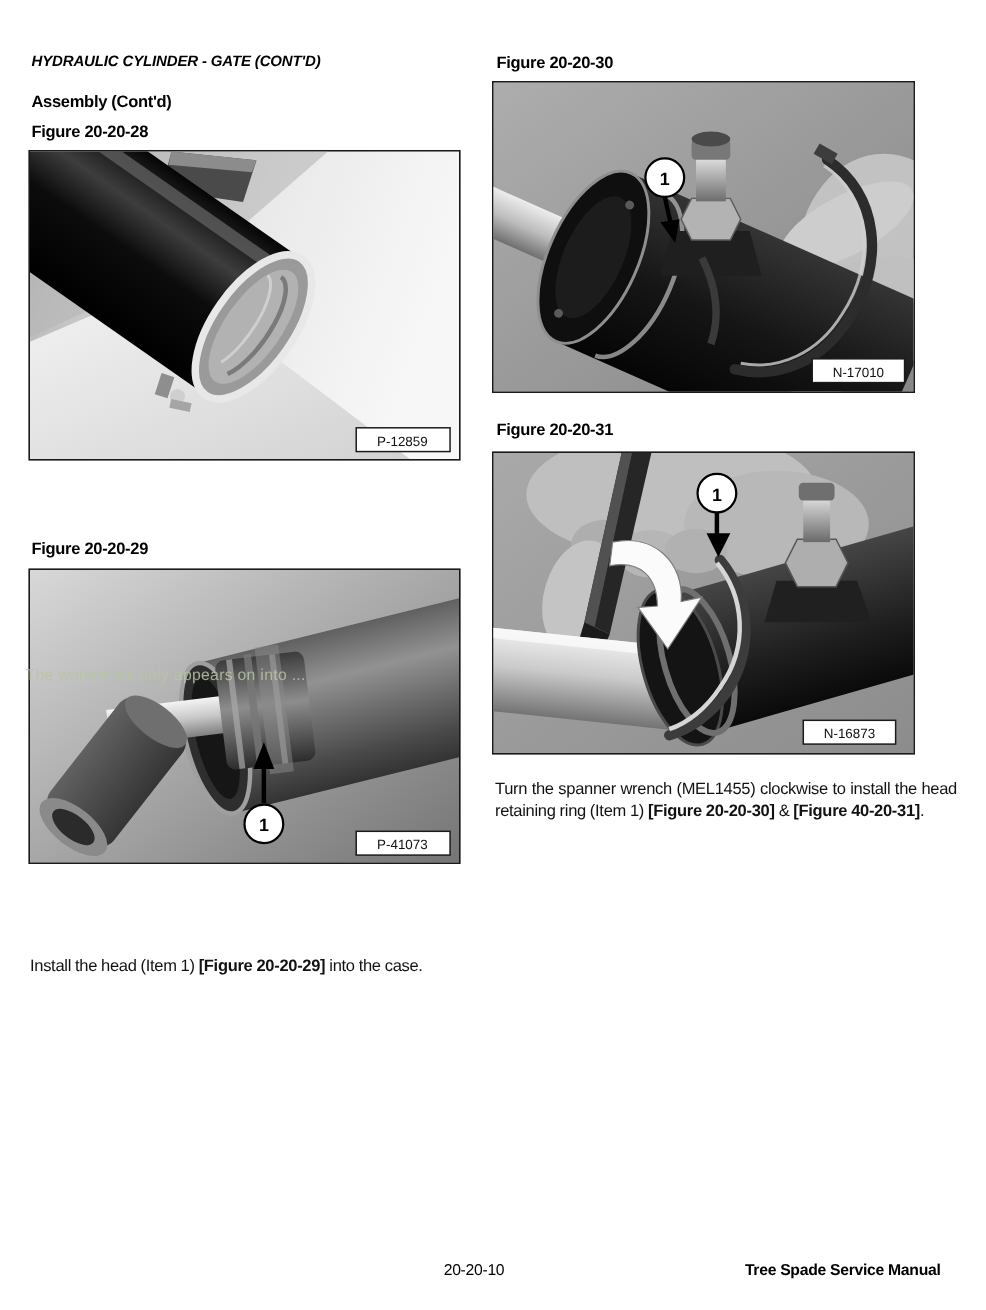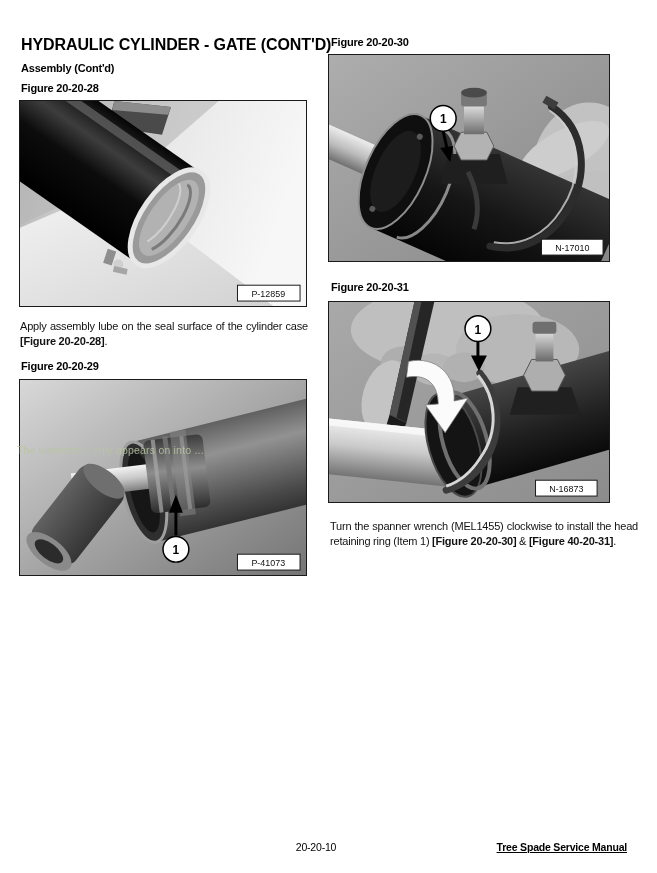--- a/index.html
+++ b/index.html
@@ -1,20 +1,20 @@
 <!DOCTYPE html>
 <html><head>
 <meta charset="utf-8">
 <style>
   html,body{margin:0;padding:0;background:#ffffff;}
   .page{
     position:relative;width:657px;height:873px;background:#ffffff;overflow:hidden;
     font-family:"Liberation Sans", sans-serif;color:#111;
   }
-  .h1{position:absolute;font-size:16px;font-weight:bold;letter-spacing:-0.1px;white-space:nowrap;color:#000;}
+  .h1{position:absolute;font-size:10px;font-weight:bold;letter-spacing:-0.1px;white-space:nowrap;color:#000;font-style:italic;}
   .h2{position:absolute;font-size:11px;font-weight:bold;letter-spacing:-0.2px;white-space:nowrap;color:#000;}
   .figlabel{position:absolute;font-size:11px;font-weight:bold;letter-spacing:-0.2px;white-space:nowrap;color:#000;}
   .para{
     position:absolute;font-size:11px;line-height:15px;letter-spacing:-0.2px;word-spacing:-0.2px;
     text-align:justify;color:#121212;margin:0;
   }
   .para b{font-weight:bold;}
   .figbox{
     position:absolute;border:1px solid #1a1a1a;background:#9a9a9a;box-sizing:border-box;
   }
@@ -25,21 +25,21 @@
   }
   .wm-sub{
     position:absolute;left:17px;top:444px;font-size:10.5px;letter-spacing:0.2px;
     color:#b9c5a2;opacity:0.85;z-index:6;white-space:nowrap;pointer-events:none;
   }
   .footer-num{
     position:absolute;left:316px;top:841px;transform:translateX(-50%);
     font-size:10.5px;font-weight:normal;letter-spacing:-0.2px;color:#000;text-align:center;
   }
   .footer-title{
-    position:absolute;right:30px;top:841px;font-size:10.5px;font-weight:bold;letter-spacing:-0.2px;color:#000;text-decoration:underline;
+    position:absolute;right:30px;top:841px;font-size:10.5px;font-weight:bold;letter-spacing:-0.2px;color:#000;
   }
   .photo-id-box rect{fill:#ffffff;stroke:#1a1a1a;stroke-width:1;}
   .photo-id-box text{font-family:"Liberation Sans",sans-serif;font-size:9px;fill:#111;}
   .callout circle{fill:#ffffff;stroke:#000;stroke-width:1.5;}
   .callout text{font-family:"Liberation Sans",sans-serif;font-size:12px;font-weight:bold;fill:#000;}
 </style>
 </head>
 <body>
 
 <div class="page">
@@ -85,21 +85,20 @@
         <circle cx="99" cy="165" r="5" fill="#cfcfcf"></circle>
         <rect x="94" y="168" width="14" height="6" fill="#a5a5a5" transform="rotate(12 101 171)"></rect>
       </g>
       <g class="photo-id-box">
         <rect x="219" y="186" width="63" height="16"></rect>
         <text x="250" y="198" text-anchor="middle">P-12859</text>
       </g>
     </svg>
   </div>
 
-  <p class="para" style="left:20px;top:319px;width:288px;"><span>Apply assembly lube on the seal surface of the cylinder case </span><b>[Figure 20-20-28]</b><span>.</span></p>
 
   <div class="figlabel" style="left:21px;top:360px;">Figure 20-20-29</div>
 
   <div class="figbox" style="left:19px;top:379px;width:288px;height:197px;">
     <svg viewBox="0 0 288 197" preserveAspectRatio="none">
       <defs>
         <linearGradient id="bg29" x1="0" y1="0" x2="1" y2="1">
           <stop offset="0" stop-color="#d8d8d8"></stop>
             <stop offset="0.6" stop-color="#9d9d9d"></stop>
             <stop offset="1" stop-color="#757575"></stop>
@@ -156,20 +155,21 @@
         <text x="157" y="176" text-anchor="middle">1</text>
       </g>
       <g class="photo-id-box">
         <rect x="219" y="176" width="63" height="16"></rect>
         <text x="250" y="188" text-anchor="middle">P-41073</text>
       </g>
     </svg>
   </div>
 
 
+  <p class="para" style="left:20px;top:637px;width:292px;text-align:left;"><span>Install the head (Item 1) </span><b>[Figure 20-20-29]</b><span> into the case.</span></p>
 
   <div class="figlabel" style="left:331px;top:36px;">Figure 20-20-30</div>
 
   <div class="figbox" style="left:328px;top:54px;width:282px;height:208px;">
     <svg viewBox="0 0 282 208" preserveAspectRatio="none">
       <defs>
         <linearGradient id="bg30" x1="0" y1="0" x2="1" y2="1">
           <stop offset="0" stop-color="#adadad"></stop>
             <stop offset="1" stop-color="#878787"></stop>
         </linearGradient>

